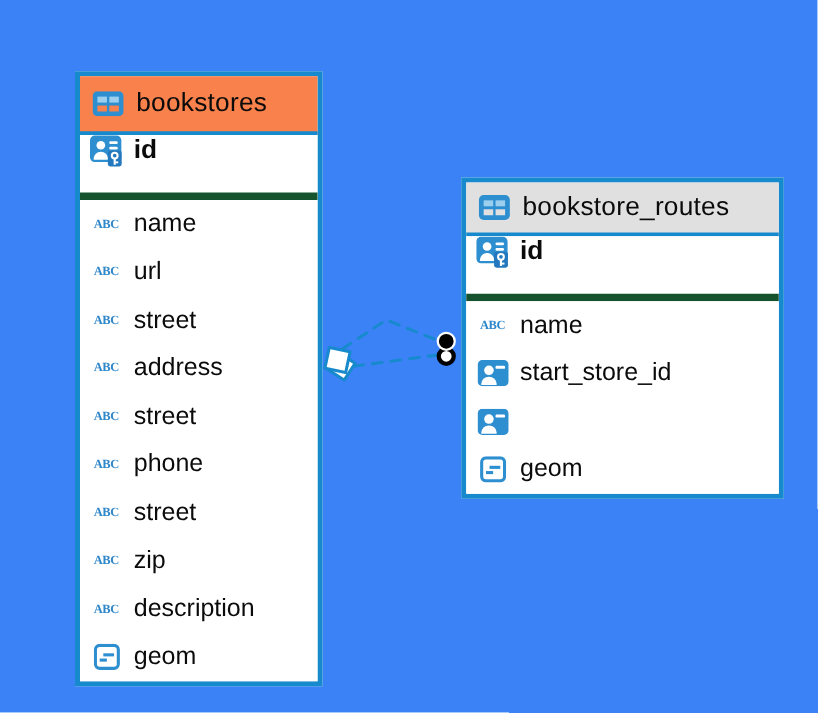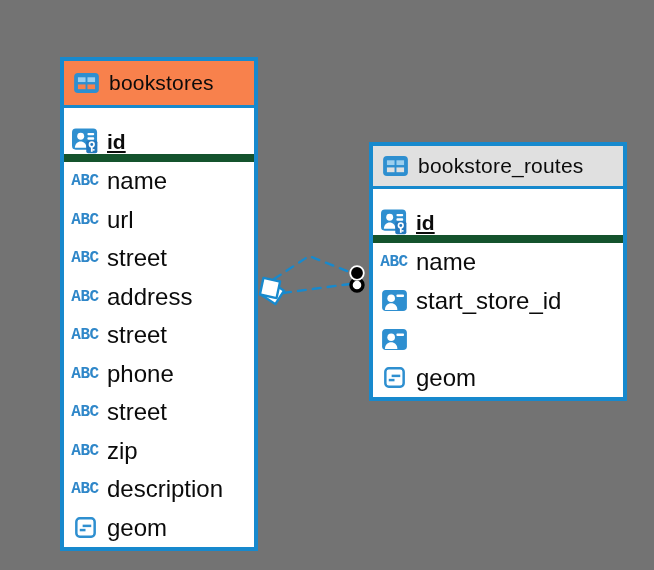--- a/index.html
+++ b/index.html
@@ -1,46 +1,46 @@
 <!DOCTYPE html>
 <html><head>
 <meta charset="utf-8">
 <style>
   html,body{margin:0;padding:0;background:#fff;}
   .canvas{
-    position:relative;width:654px;height:570px;background:#737373;overflow:hidden;
+    position:relative;width:654px;height:570px;background:#3b82f6;overflow:hidden;
     font-family:"Liberation Sans", sans-serif;color:#0b0b0b;
   }
   .links{position:absolute;left:0;top:0;width:654px;height:570px;}
   .erd-table{
     position:absolute;box-sizing:border-box;background:#fff;
     border:4px solid #1789CD;
   }
   .erd-table.left{left:60px;top:57px;width:198px;}
   .erd-table.right{left:369px;top:142px;width:258px;}
   .hdr{
     display:flex;align-items:center;gap:9px;padding-left:8px;
     border-bottom:3px solid #1789CD;
   }
   .hdr.orange{background:#F8814C;height:44px;}
   .hdr.gray{background:#E0E0E0;height:40px;}
   .hdr-label{font-size:21px;letter-spacing:0.2px;white-space:nowrap;}
   .pkrow{
-    display:flex;align-items:flex-end;gap:8px;padding-left:7px;height:46px;
-    border-bottom:8px solid #14532d;background:#fff;text-decoration:underline;
+    display:flex;align-items:flex-start;gap:8px;padding-left:7px;height:46px;
+    border-bottom:6px solid #14532d;background:#fff;
   }
   .pk-label{font-size:21px;font-weight:700;}
   .col-row{
     display:flex;align-items:center;gap:8px;padding-left:7px;height:38.5px;background:#fff;
   }
-  .col-label{font-size:24px;white-space:nowrap;}
+  .col-label{font-size:20px;white-space:nowrap;}
   .icon-cell{width:28px;display:flex;justify-content:center;align-items:center;flex:0 0 28px;}
   .abc{
-    color:#2F87C9;font-weight:800;font-size:16px;letter-spacing:-0.4px;
-    font-family:Liberation Mono, monospace;
+    color:#2F87C9;font-weight:800;font-size:10px;letter-spacing:-0.4px;
+    font-family:Liberation Serif, serif;
   }
   .cellb-orange{fill:#F8814C;}
   .cellb-gray{fill:#E0E0E0;}
 </style>
 </head>
 <body>
 
 <div class="canvas">
 
   <svg class="links" viewBox="0 0 654 570">

